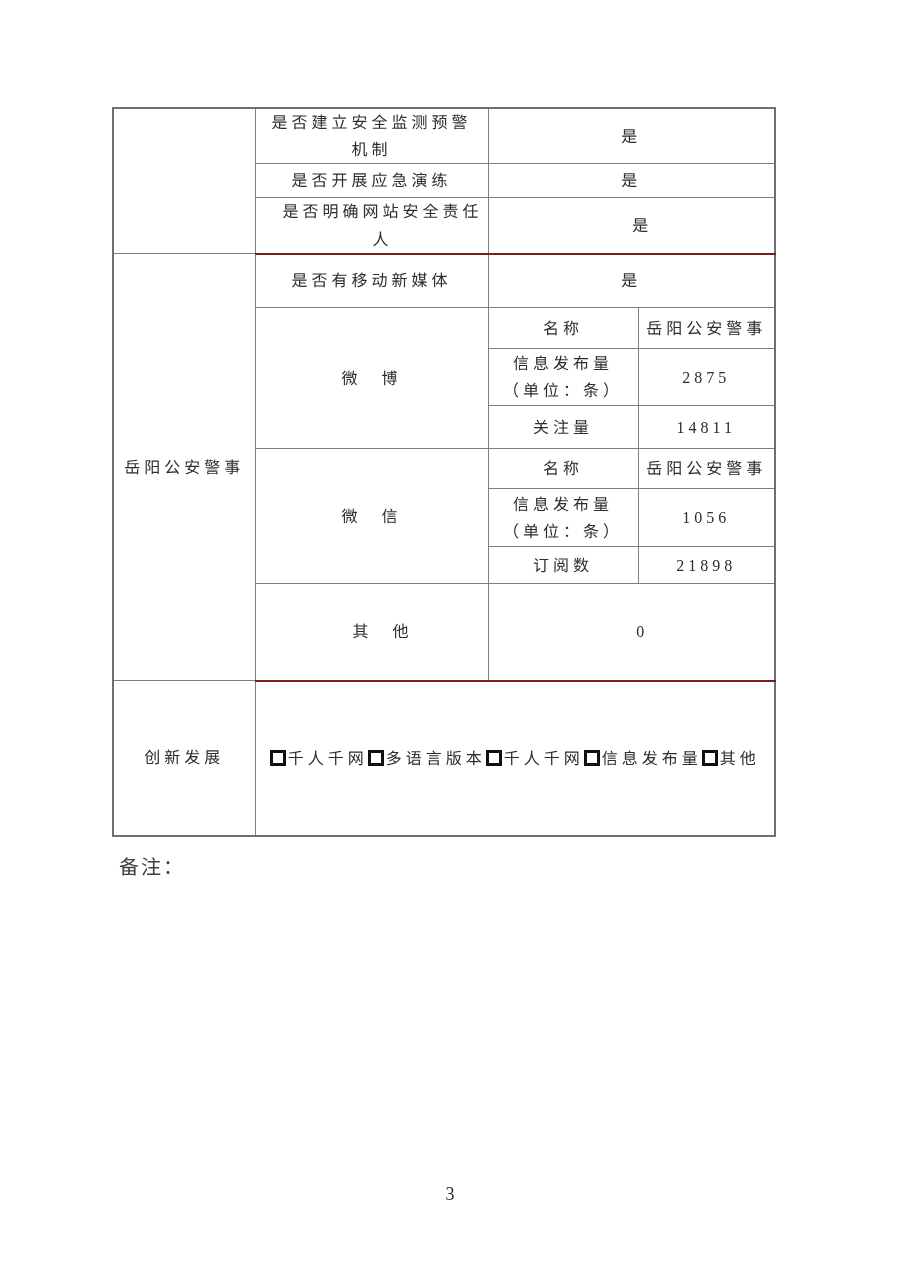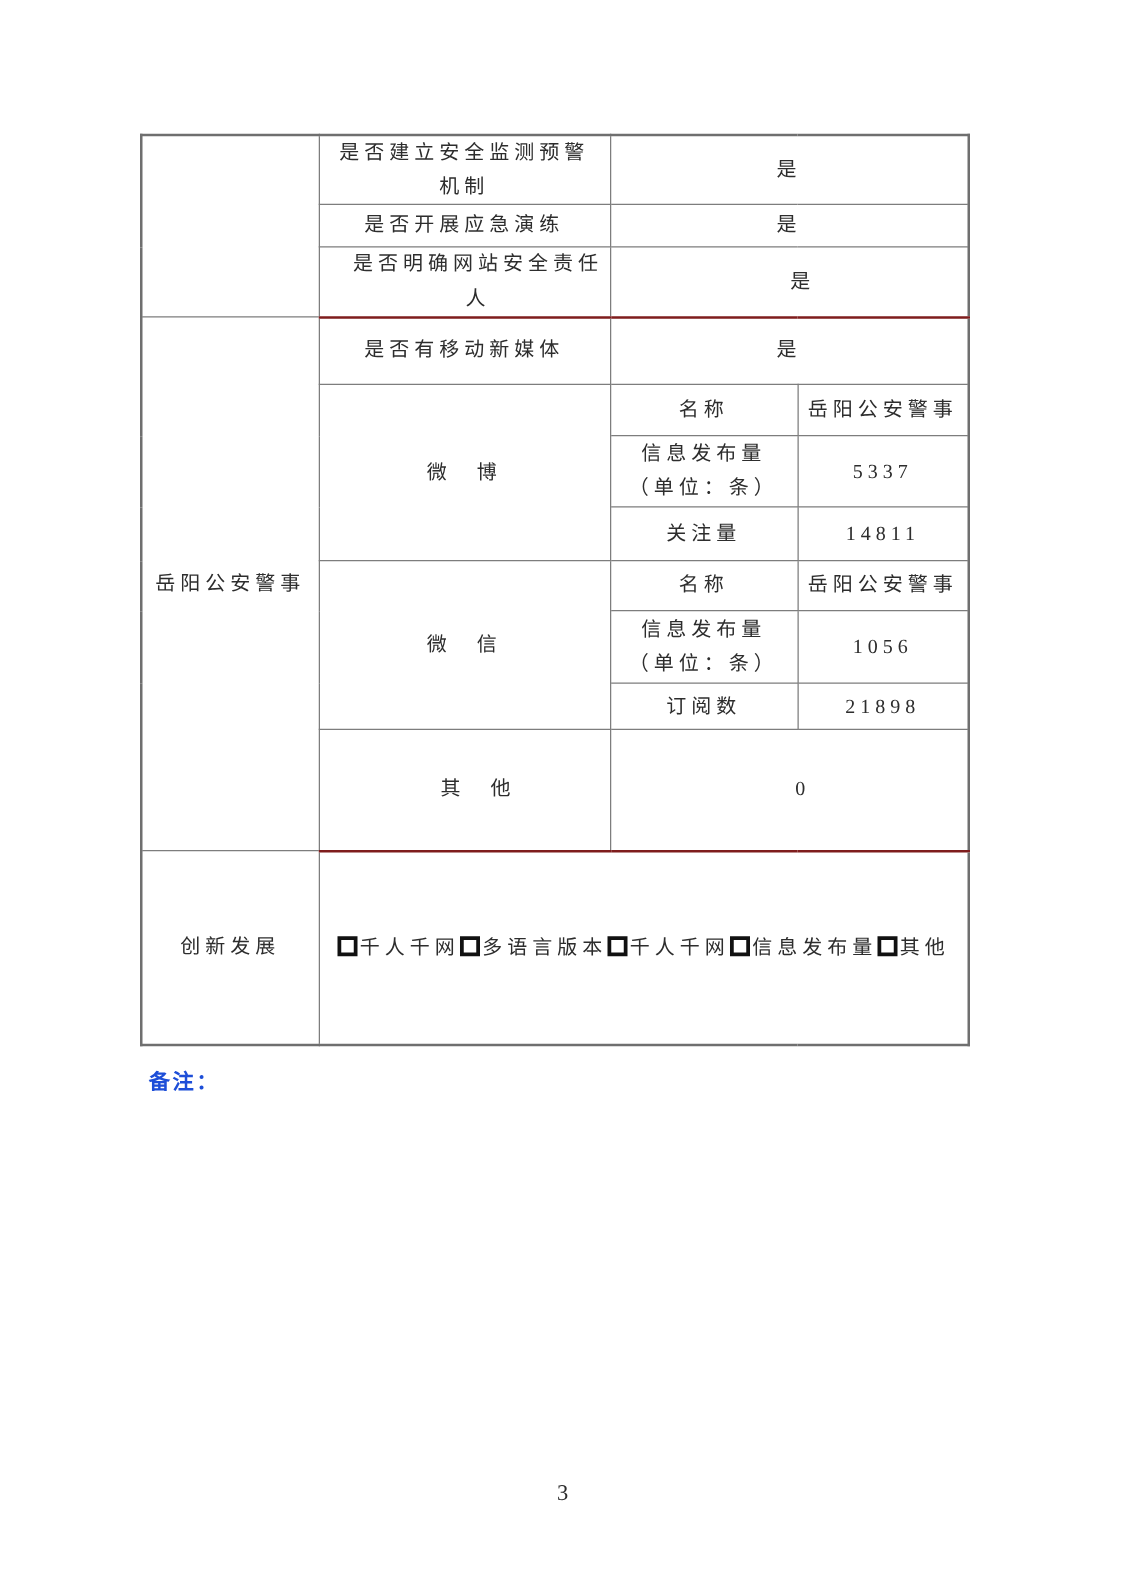--- a/index.html
+++ b/index.html
@@ -53,24 +53,24 @@
     height: 10px;
     border: 3px solid #111111;
     margin-right: 2px;
     vertical-align: -2px;
     background: #ffffff;
   }
   .notes {
     position: absolute;
     left: 119px;
     top: 851px;
-    font-size: 17px;
-    font-weight: bold;
+    font-size: 20px;
+    font-weight: normal;
     letter-spacing: 2px;
-    color: #1d4ed8;
+    color: #404040;
   }
   .page-number {
     position: absolute;
     left: 0;
     top: 1184px;
     width: 900px;
     text-align: center;
     font-size: 18px;
     color: #2d2d2d;
   }
@@ -114,21 +114,21 @@
       <tr style="height:41px">
         <td rowspan="3">微　博</td>
         <td>名称</td>
         <td>岳阳公安警事</td>
       </tr>
       <tr style="height:57px">
         <td>
           <div>信息发布量</div>
           <div>（单位：条）</div>
         </td>
-        <td class="num">5337</td>
+        <td class="num">2875</td>
       </tr>
       <tr style="height:43px">
         <td>关注量</td>
         <td class="num">14811</td>
       </tr>
 
       <tr style="height:40px">
         <td rowspan="3">微　信</td>
         <td>名称</td>
         <td>岳阳公安警事</td>

